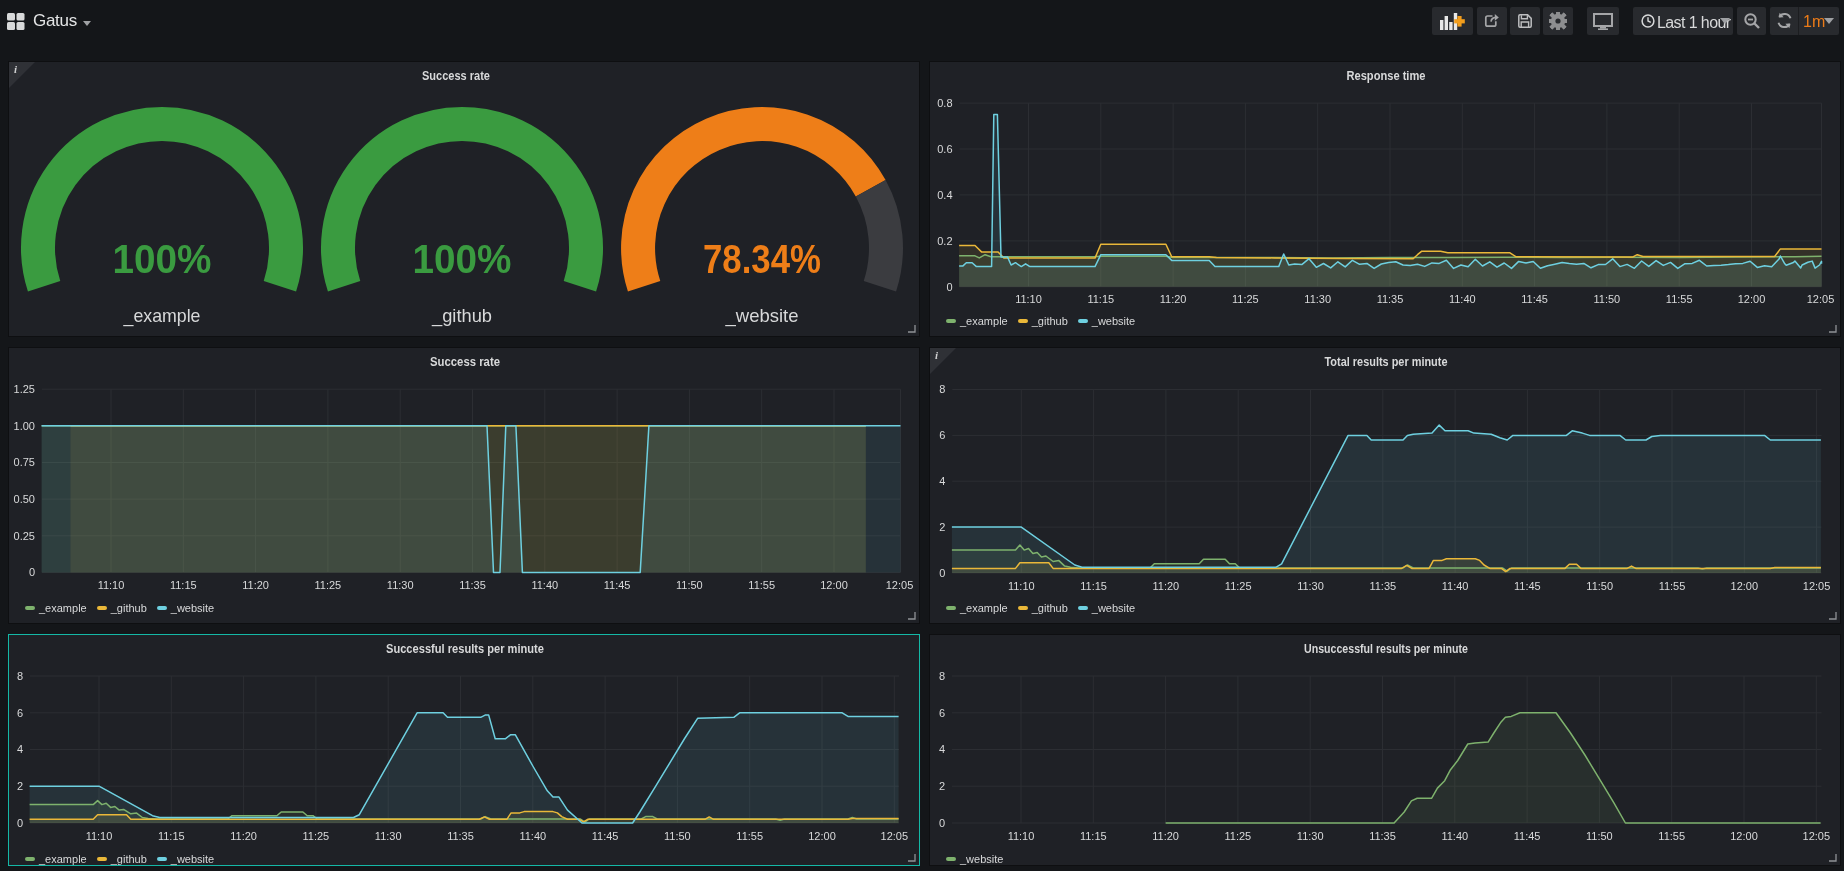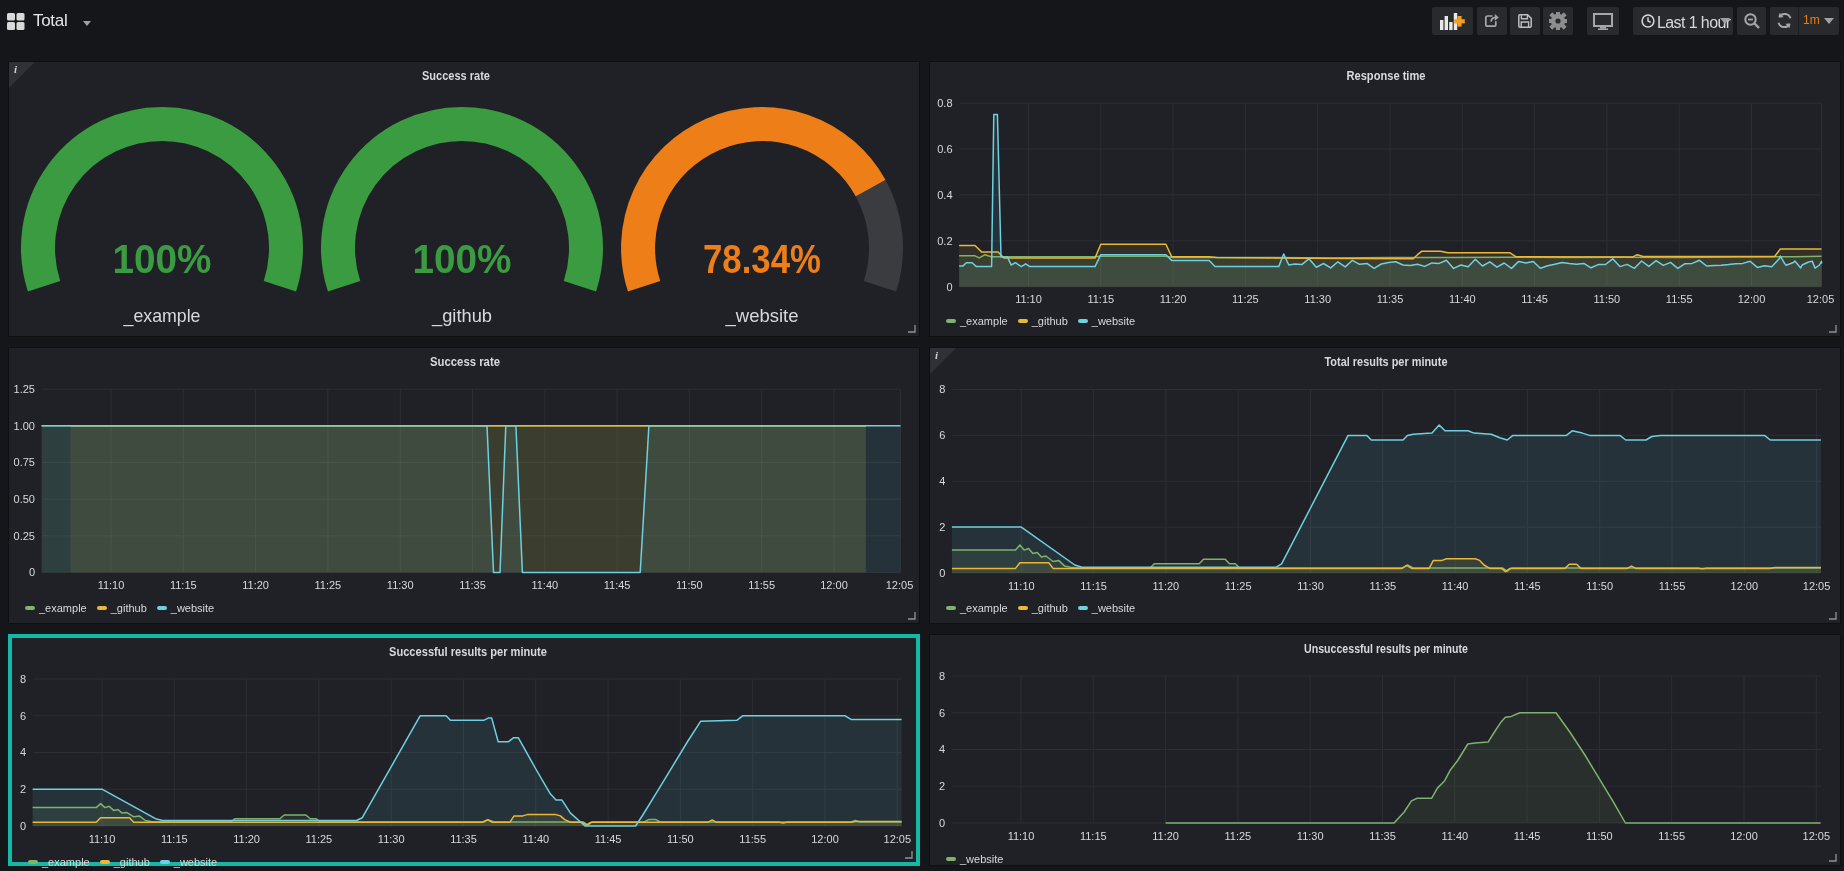--- a/index.html
+++ b/index.html
@@ -1,20 +1,20 @@
 <!DOCTYPE html>
 <html><head><meta charset="utf-8"><style>html,body{margin:0;padding:0;background:#141619;font-family:"Liberation Sans",sans-serif;}*{box-sizing:border-box}</style></head><body>
 <div style="position:relative;width:1844px;height:871px;overflow:hidden">
     <svg width="18" height="17" style="position:absolute;left:7px;top:13px">
       <rect x="0" y="0" width="8" height="7.5" rx="1.5" fill="#d8d9da"></rect>
       <rect x="9.5" y="0" width="8" height="7.5" rx="1.5" fill="#d8d9da"></rect>
       <rect x="0" y="9" width="8" height="8" rx="1.5" fill="#d8d9da"></rect>
       <rect x="9.5" y="9" width="8" height="8" rx="1.5" fill="#d8d9da"></rect>
     </svg>
-    <div style="position:absolute;left:33px;top:11px;font-size:17px;letter-spacing:-0.3px;color:#e4e5e6">Total</div>
+    <div style="position:absolute;left:33px;top:11px;font-size:17px;letter-spacing:-0.3px;color:#e4e5e6">Gatus</div>
     <svg width="8" height="5" style="position:absolute;left:83px;top:21px">
       <path d="M0,0 L8,0 L4,5Z" fill="#9fa1a4"></path>
     </svg>
     <div style="position:absolute;top:7px;height:28px;background:#282a2e;border-radius:2px;left:1432px;width:41px"></div>
     <svg width="25" height="18" style="position:absolute;left:1440px;top:12px">
       <rect x="0" y="8" width="3.4" height="10" fill="#e8e8e8"></rect>
       <rect x="4.6" y="4" width="3.4" height="14" fill="#e8e8e8"></rect>
       <rect x="9.2" y="10" width="3.4" height="8" fill="#e8e8e8"></rect>
       <rect x="13.8" y="1" width="3.4" height="17" fill="#e8e8e8"></rect>
       <rect x="14.2" y="7.2" width="10.6" height="4.2" fill="#f29d1c"></rect>
@@ -67,21 +67,21 @@
       <line x1="10.5" y1="10.5" x2="15" y2="15" stroke="#a5a6a8" stroke-width="2.4"></line>
     </svg>
     <div style="position:absolute;top:7px;height:28px;background:#282a2e;border-radius:2px;left:1770px;width:69px"></div>
     <div style="position:absolute;left:1798px;top:7px;width:1px;height:28px;background:#1c1d20"></div>
     <svg width="17" height="17" style="position:absolute;left:1776px;top:12px">
       <path d="M14.5,6.2 A6.3,6.3 0 0,0 3.2,4.9" fill="none" stroke="#a5a6a8" stroke-width="2"></path>
       <path d="M3.6,0.8 L2.8,5.6 L7.6,5.2 Z" fill="#a5a6a8"></path>
       <path d="M2.5,10.8 A6.3,6.3 0 0,0 13.8,12.1" fill="none" stroke="#a5a6a8" stroke-width="2"></path>
       <path d="M13.4,16.2 L14.2,11.4 L9.4,11.8 Z" fill="#a5a6a8"></path>
     </svg>
-    <div style="position:absolute;left:1803px;top:13px;font-size:12px;color:#eb7b18">1m</div>
+    <div style="position:absolute;left:1803px;top:13px;font-size:16px;color:#eb7b18">1m</div>
     <svg width="10" height="6" style="position:absolute;left:1824px;top:18px">
       <path d="M0,0 L10,0 L5,6Z" fill="#9fa1a4"></path>
     </svg>
     <div style="position:absolute;left:8px;top:61px;width:912px;height:276px;background:#1f2126;border:1px solid #0e0f11">
       <svg width="912" height="24" style="position:absolute;left:0;top:0">
         <text x="447.0" y="17.5" font-size="13.5" font-weight="bold" fill="#d8d9da" text-anchor="middle" textLength="68" lengthAdjust="spacingAndGlyphs">Success rate</text>
       </svg>
       <div style="position:absolute;left:0;top:0;width:0;height:0;border-top:26px solid #2f3136;border-right:26px solid transparent"></div>
       <div style="position:absolute;left:5px;top:1px;font-family:'Liberation Serif',serif;font-style:italic;font-weight:bold;font-size:11px;color:#cfd0d1">i</div>
       <svg width="912" height="276" style="position:absolute;left:0;top:0">
@@ -289,21 +289,21 @@
         </span>
         <span style="display:inline-flex;align-items:center;margin-right:10px">
           <span style="width:10px;height:4px;border-radius:2px;background:#6ed0e0;margin-right:4px"></span>
           <span>_website</span>
         </span>
       </div>
       <svg width="10" height="10" style="position:absolute;right:2px;bottom:2px">
         <path d="M8,1 L8,8 L1,8" stroke="#909296" stroke-width="1.3" fill="none"></path>
       </svg>
     </div>
-    <div style="position:absolute;left:8px;top:634px;width:912px;height:232px;background:#1f2126;border:4px solid #14b8a6">
+    <div style="position:absolute;left:8px;top:634px;width:912px;height:232px;background:#1f2126;border:1px solid #14b8a6">
       <svg width="912" height="24" style="position:absolute;left:0;top:0">
         <text x="456.0" y="17.5" font-size="13.5" font-weight="bold" fill="#d8d9da" text-anchor="middle" textLength="158" lengthAdjust="spacingAndGlyphs">Successful results per minute</text>
       </svg>
       <svg width="912" height="232" style="position:absolute;left:0;top:0">
         <line x1="21.0" y1="188.0" x2="890.0" y2="188.0" stroke="#2c2e33" stroke-width="1"></line>
         <text x="14.0" y="191.7" font-size="11" fill="#d8d9da" text-anchor="end">0</text>
         <line x1="21.0" y1="151.2" x2="890.0" y2="151.2" stroke="#2c2e33" stroke-width="1"></line>
         <text x="14.0" y="154.9" font-size="11" fill="#d8d9da" text-anchor="end">2</text>
         <line x1="21.0" y1="114.5" x2="890.0" y2="114.5" stroke="#2c2e33" stroke-width="1"></line>
         <text x="14.0" y="118.2" font-size="11" fill="#d8d9da" text-anchor="end">4</text>

